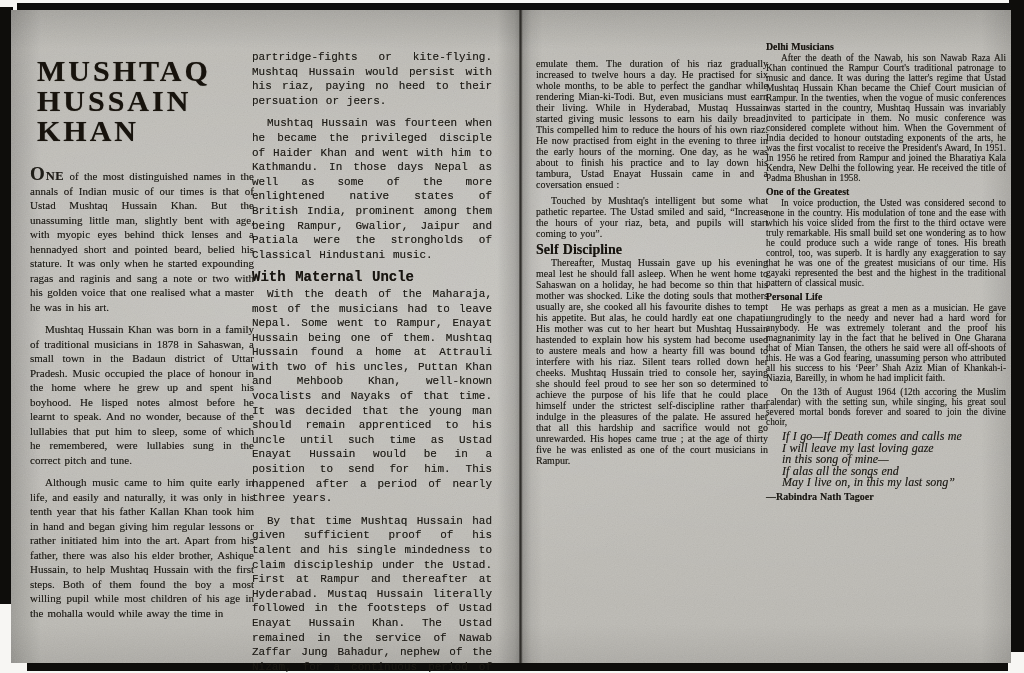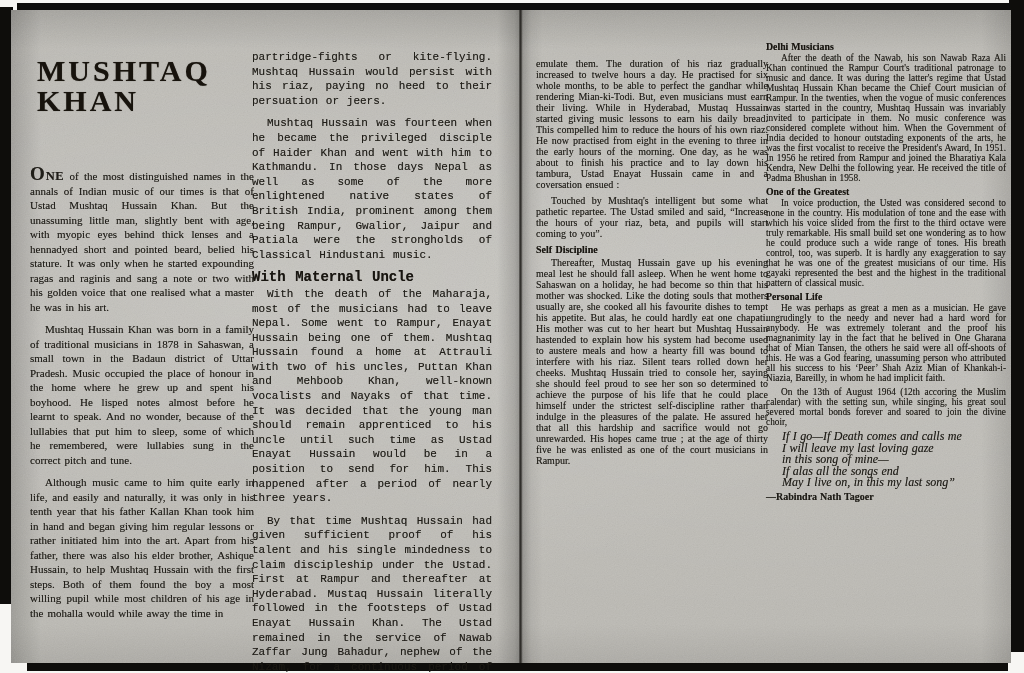--- a/index.html
+++ b/index.html
@@ -52,21 +52,21 @@
   }
 
   .col1{left:30px;top:168px;width:224px;font-size:11px;line-height:14.5px;word-spacing:1.2px;}
   .col2{left:252px;top:50px;width:240px;font-size:11px;line-height:14.6px;word-spacing:1.2px;font-family:Liberation Mono, monospace;}
   .col1 h3,.col2 h3{font-size:14px;}
   .lead-cap{font-size:19px;font-weight:bold;line-height:11px;letter-spacing:1px;}
   .lead-sc{font-size:12.5px;font-weight:bold;letter-spacing:0.5px;}
 
   .col3{left:536px;top:58px;width:232px;font-size:10px;line-height:11px;word-spacing:0.8px;}
   .col3 p{margin-bottom:5px;}
-  .col3 h3{font-size:10px;}
+  .col3 h3{font-size:14px;}
 
   .col4{left:766px;top:40px;width:240px;font-size:9.3px;line-height:10px;word-spacing:0.5px;}
   .col4 p{margin-bottom:4px;}
   .col4 h3{font-size:9.8px;margin:2px 0 1px 0;}
 
   .poem{margin:4px 0 2px 16px;font-style:italic;text-align:left;}
   .poem-line{display:block;font-size:12px;line-height:11.6px;text-shadow:0 0 0.6px rgba(30,27,22,0.55);}
   .attribution{text-align:left;padding-right:30px;font-weight:bold;font-size:10px;margin-top:3px;text-shadow:0 0 0.6px rgba(30,27,22,0.6);}
 </style>
 </head>
@@ -86,20 +86,21 @@
       </filter>
       <rect width="100%" height="100%" filter="url(#grain)" opacity="0.55"></rect>
     </svg>
 
     <div class="gutter"></div>
 
     <div class="content">
 
       <div class="title-block">
         <span class="title-line">MUSHTAQ</span>
+        <span class="title-line">HUSSAIN</span>
         <span class="title-line">KHAN</span>
       </div>
 
       <div class="col col1">
         <p><span class="lead-cap">O</span><span class="lead-sc">NE</span><span> of the most distinguished names in the annals of Indian music of our times is that of Ustad Mushtaq Hussain Khan. But the unassuming little man, slightly bent with age, with myopic eyes behind thick lenses and a hennadyed short and pointed beard, belied his stature. It was only when he started expounding ragas and raginis and sang a note or two with his golden voice that one realised what a master he was in his art.</span></p>
         <p class="indent">Mushtaq Hussain Khan was born in a family of traditional musicians in 1878 in Sahaswan, a small town in the Badaun district of Uttar Pradesh. Music occupied the place of honour in the home where he grew up and spent his boyhood. He lisped notes almost before he learnt to speak. And no wonder, because of the lullabies that put him to sleep, some of which he remembered, were lullabies sung in the correct pitch and tune.</p>
         <p class="indent">Although music came to him quite early in life, and easily and naturally, it was only in his tenth year that his father Kallan Khan took him in hand and began giving him regular lessons or rather initiated him into the art. Apart from his father, there was also his elder brother, Ashique Hussain, to help Mushtaq Hussain with the first steps. Both of them found the boy a most willing pupil while most children of his age in the mohalla would while away the time in</p>
       </div>
 
       <div class="col col2">

